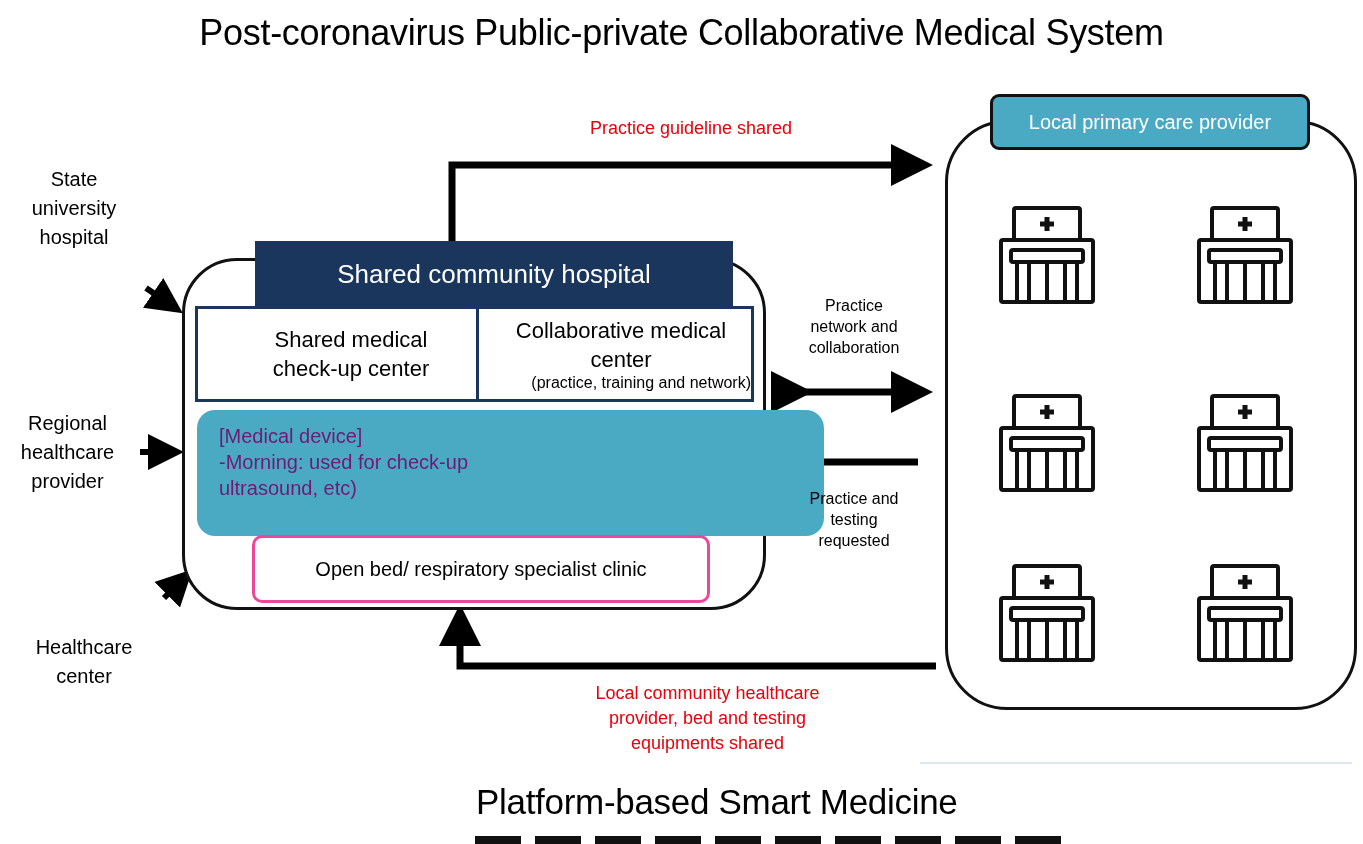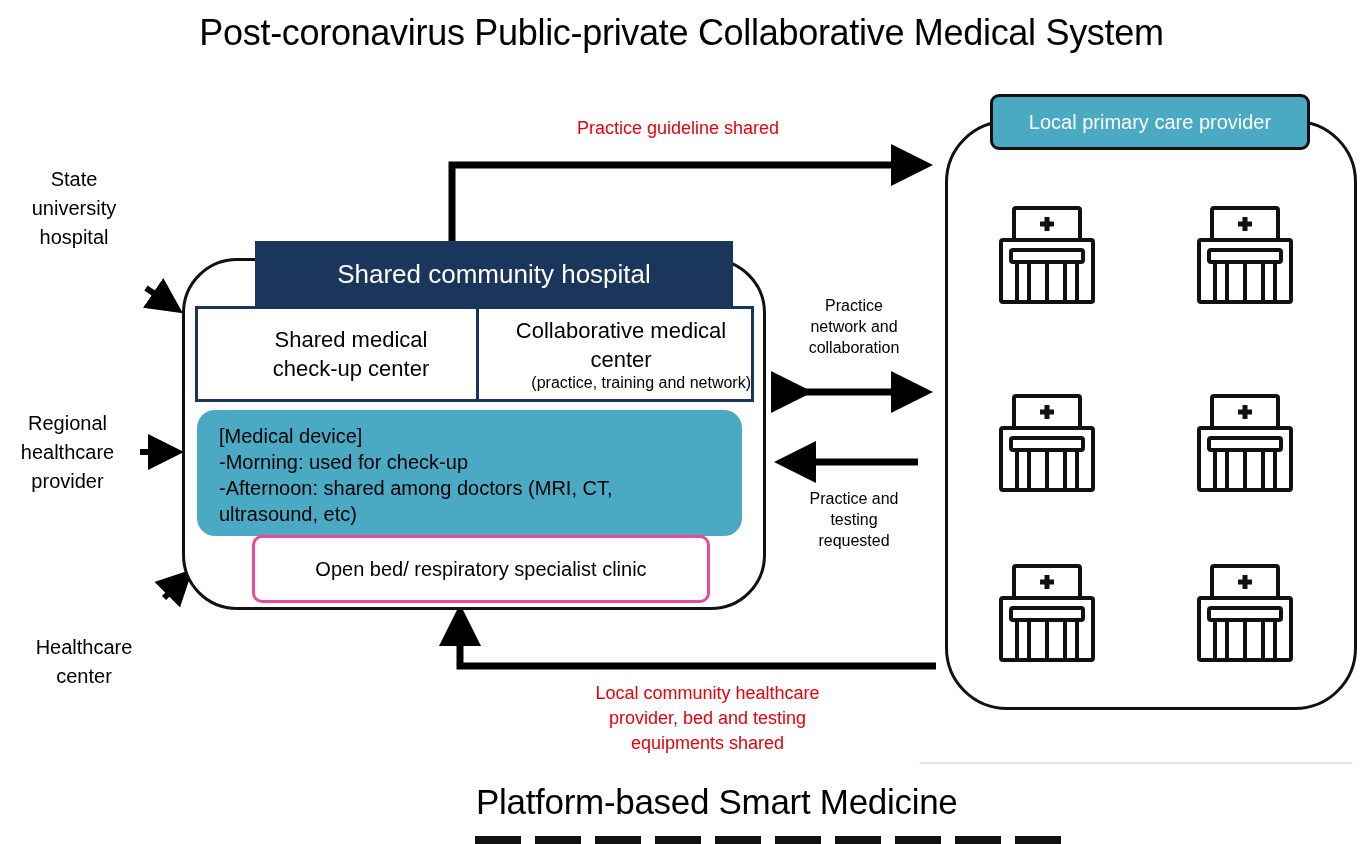--- a/index.html
+++ b/index.html
@@ -18,22 +18,22 @@
   .outer-hosp { left: 182px; top: 258px; width: 584px; height: 352px;
                 border: 3px solid #111; border-radius: 55px; box-sizing: border-box; background:#fff; }
   .hosp-header { left: 255px; top: 241px; width: 478px; height: 66px; background: #1b365d;
                  color: #fff; font-size: 26px; display:flex; align-items:center; justify-content:center; }
   .centers { left: 195px; top: 306px; width: 559px; height: 96px; border: 3px solid #1b365d;
              box-sizing: border-box; display: flex; background:#fff;padding-left:28px; }
   .center-cell { display:flex; flex-direction:column; align-items:center; justify-content:center; text-align:center; }
   .center-left { width: 250px; border-right: 3px solid #1b365d; font-size: 22px; line-height: 29px; }
   .center-right { flex: 1; font-size: 22px; line-height: 29px; align-items: flex-end; }
   .center-right .sub { font-size: 16px; line-height: 18px; }
-  .device-box { left: 197px; top: 410px; width: 545px; height: 126px; background: #4aaac4;
-                border-radius: 18px; color: #000000; font-size: 20px; line-height: 26px;
+  .device-box { left: 197px; top: 410px; width: 627px; height: 126px; background: #4aaac4;
+                border-radius: 18px; color: #701a75; font-size: 20px; line-height: 26px;
                 padding: 13px 22px; box-sizing: border-box; }
   .device-box div { white-space: nowrap; }
   .clinic-box { left: 252px; top: 535px; width: 458px; height: 68px; border: 3px solid #ec4899;
                 border-radius: 10px; box-sizing: border-box; background:#fff; font-size: 20px;
                 display:flex; align-items:center; justify-content:center; }
 
   
   .outer-local { left: 945px; top: 120px; width: 412px; height: 590px; border: 3px solid #111;
                  border-radius: 62px; box-sizing: border-box; }
   .local-header { left: 990px; top: 94px; width: 320px; height: 56px; background: #4aaac4;
@@ -80,26 +80,25 @@
     <span style="width:200px;">Shared medical check-up center</span>
   </div>
   <div class="center-cell center-right">
     <span style="width:260px;">Collaborative medical center</span>
     <span class="sub">(practice, training and network)</span>
   </div>
 </div>
 <div class="abs device-box">
   <div>[Medical device]</div>
   <div>-Morning: used for check-up</div>
-  <div>-Afternoon: shared among doctors (MRI, CT,</div>
   <div>ultrasound, etc)</div>
 </div>
 <div class="abs clinic-box">Open bed/ respiratory specialist clinic</div>
 
-<div class="abs red" style="left:538px; top:116px; width:280px;">Practice guideline shared</div>
+<div class="abs red" style="left:551px; top:116px; width:280px;">Practice guideline shared</div>
 <div class="abs small" style="left:795px; top:295px; width:118px;">Practice network and collaboration</div>
 <div class="abs small" style="left:795px; top:488px; width:118px;">Practice and testing requested</div>
 <div class="abs red" style="left:565px; top:681px; width:285px;">Local community healthcare provider, bed and testing equipments shared</div>
 
 <div class="abs outer-local"></div>
 <div class="abs local-header">Local primary care provider</div>
 
 <div id="icon-grid">
     <div class="abs clinic-icon" style="left: 998px; top: 205px;">
     <svg viewBox="0 0 100 100" width="100" height="100">

